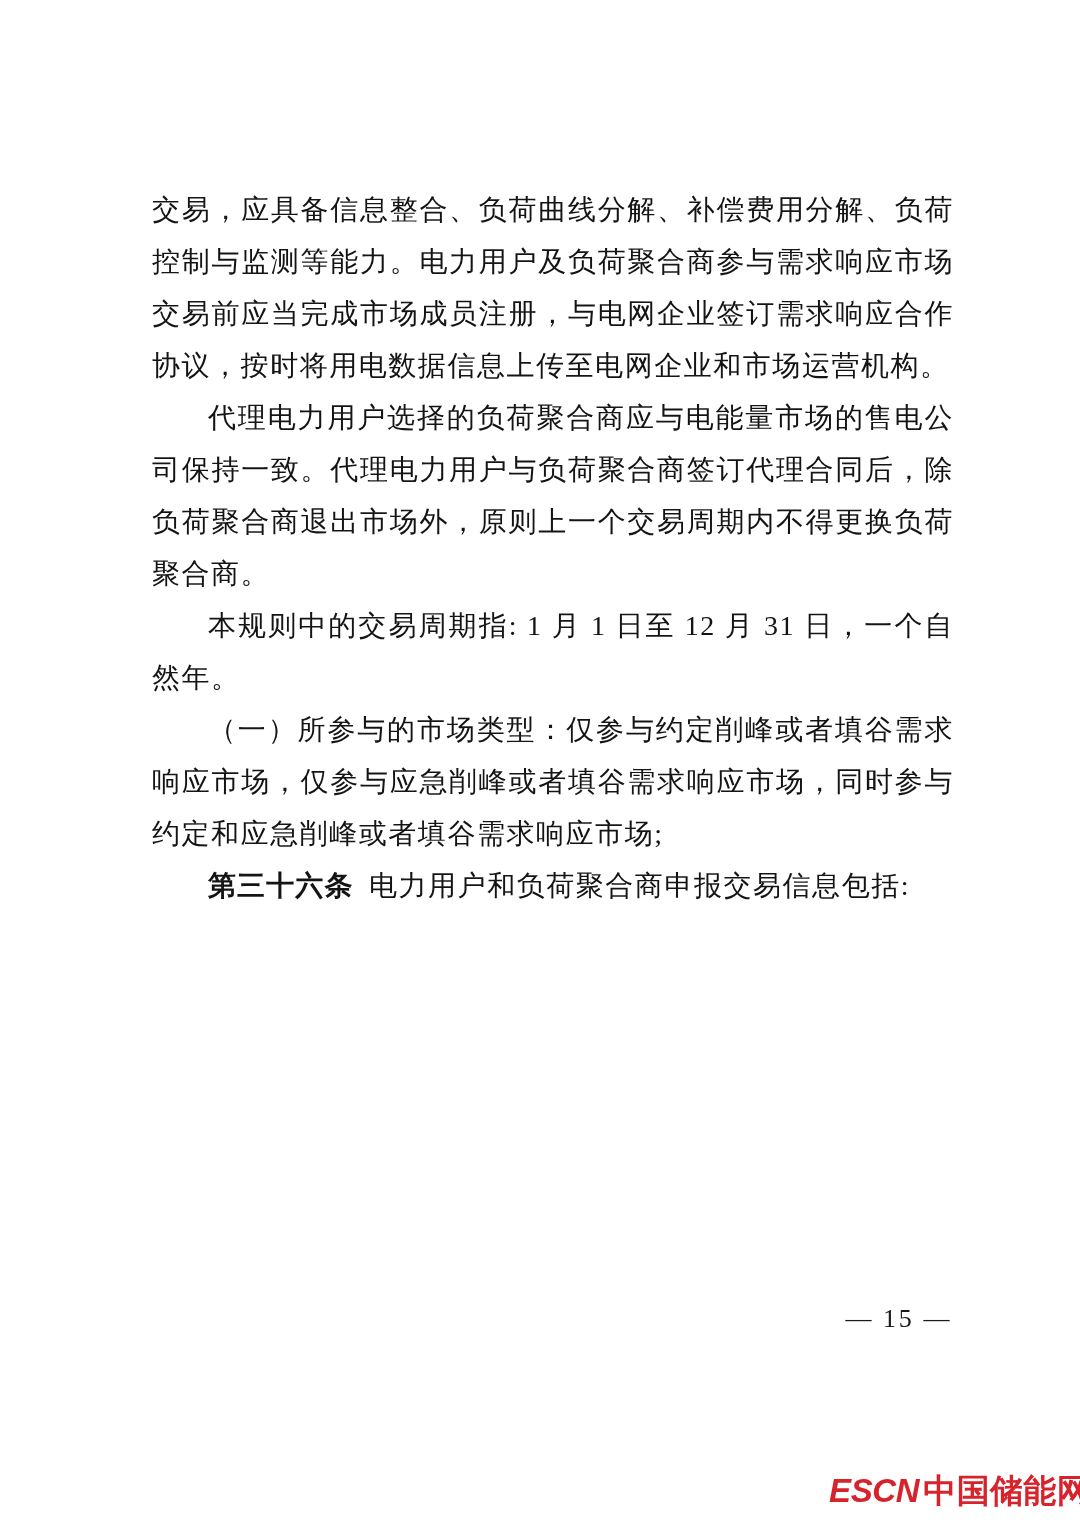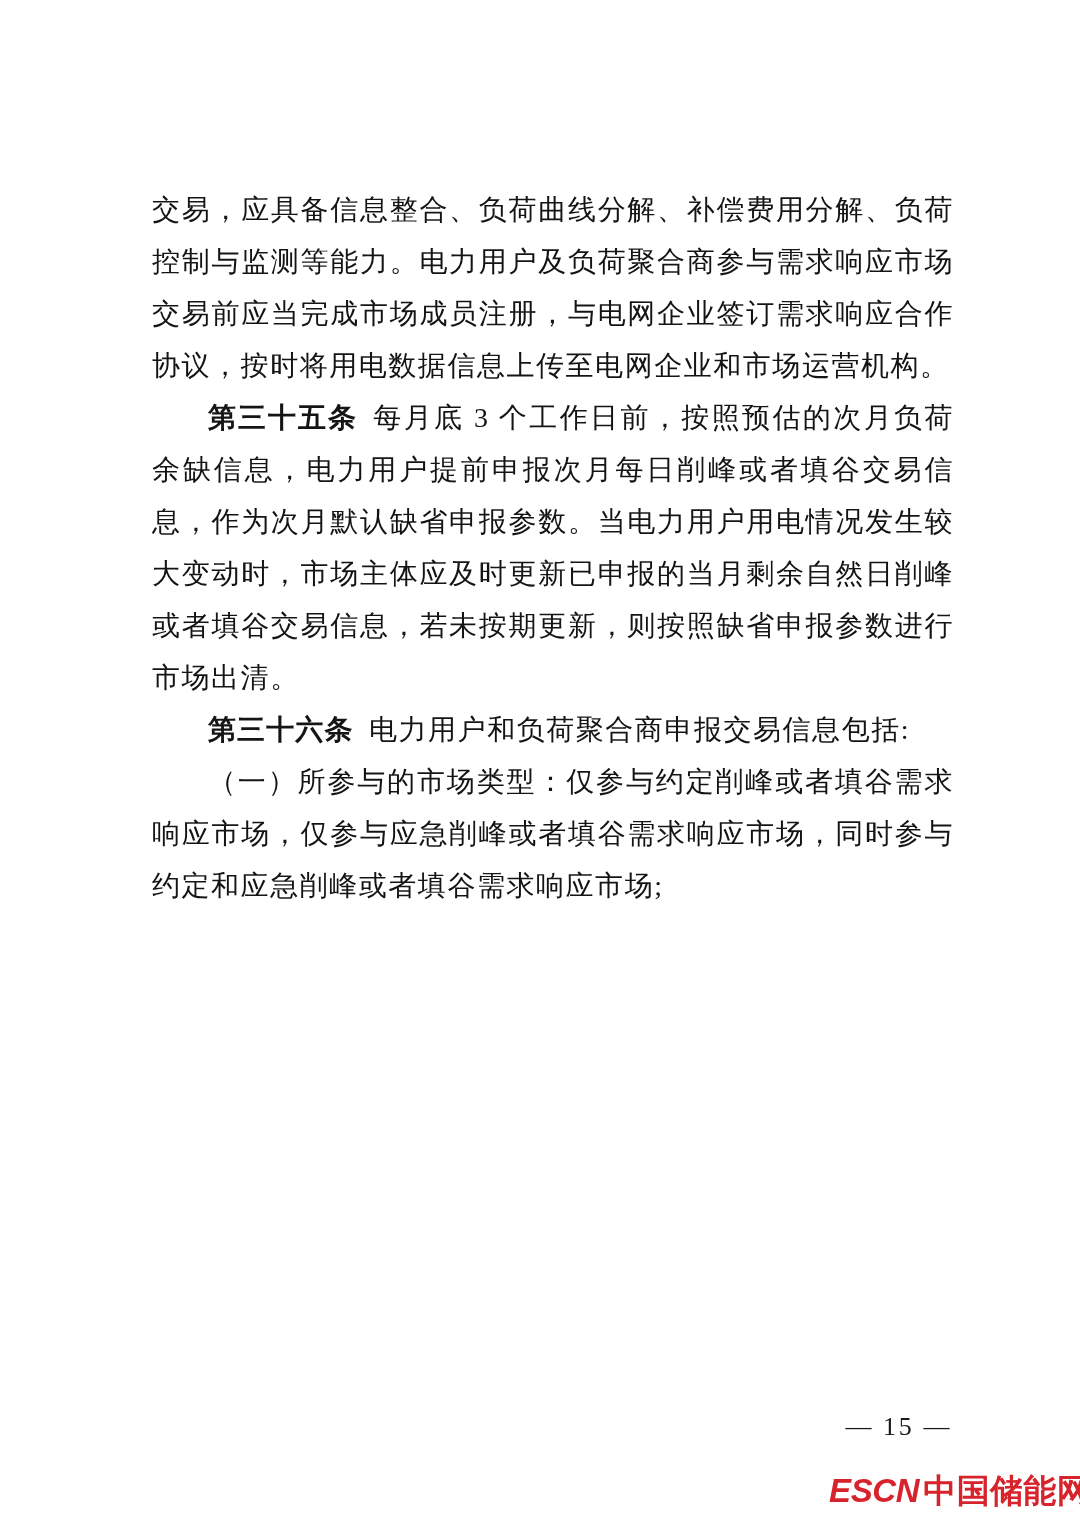--- a/index.html
+++ b/index.html
@@ -35,21 +35,21 @@
     text-indent: 2em;
   }
   .article-lead {
     font-weight: 700;
     font-family: "Liberation Sans", "DejaVu Sans", sans-serif;
     margin-right: 0.55em;
     letter-spacing: 0.04em;
   }
   .page-number {
     position: absolute;
-    top: 1412px;
+    top: 1304px;
     right: 140px;
     font-size: 26px;
     letter-spacing: 0.1em;
     color: #1a1a1a;
     font-family: "Liberation Serif", "DejaVu Serif", serif;
   }
   .footer-logo {
     position: absolute;
     top: 1472px;
     right: 2px;
@@ -70,28 +70,29 @@
 </style>
 </head>
 <body>
 
 <div class="page">
 
   <div class="doc-body">
 
     <p><span>交易，应具备信息整合、负荷曲线分解、补偿费用分解、负荷控制与监测等能力。电力用户及负荷聚合商参与需求响应市场交易前应当完成市场成员注册，与电网企业签订需求响应合作协议，按时将用电数据信息上传至电网企业和市场运营机构。</span></p>
 
+    <p class="indent"><span>代理电力用户选择的负荷聚合商应与电能量市场的售电公司保持一致。代理电力用户与负荷聚合商签订代理合同后，除负荷聚合商退出市场外，原则上一个交易周期内不得更换负荷聚合商。</span></p>
+
+    <p class="indent"><span>本规则中的交易周期指: 1 月 1 日至 12 月 31 日，一个自然年。</span></p>
 
 
 
-    <p class="indent"><b class="article-lead">第三十五条</b><span>每月底 3 个工作日前，按照预估的次月负荷余缺信息，电力用户提前申报次月每日削峰或者填谷交易信息，作为次月默认缺省申报参数。当电力用户用电情况发生较大变动时，市场主体应及时更新已申报的当月剩余自然日削峰或者填谷交易信息，若未按期更新，则按照缺省申报参数进行市场出清。</span></p>
+    <p class="indent"><span>（一）所参与的市场类型：仅参与约定削峰或者填谷需求响应市场，仅参与应急削峰或者填谷需求响应市场，同时参与约定和应急削峰或者填谷需求响应市场;</span></p>
 
     <p class="indent"><b class="article-lead">第三十六条</b><span>电力用户和负荷聚合商申报交易信息包括:</span></p>
-
-    <p class="indent"><span>（一）所参与的市场类型：仅参与约定削峰或者填谷需求响应市场，仅参与应急削峰或者填谷需求响应市场，同时参与约定和应急削峰或者填谷需求响应市场;</span></p>
 
   </div>
 
   <div class="page-number">— 15 —</div>
 
   <div class="footer-logo"><span class="logo-en">ESCN</span><span class="logo-zh">中国储能网</span></div>
 
 </div>
 
 </body></html>

